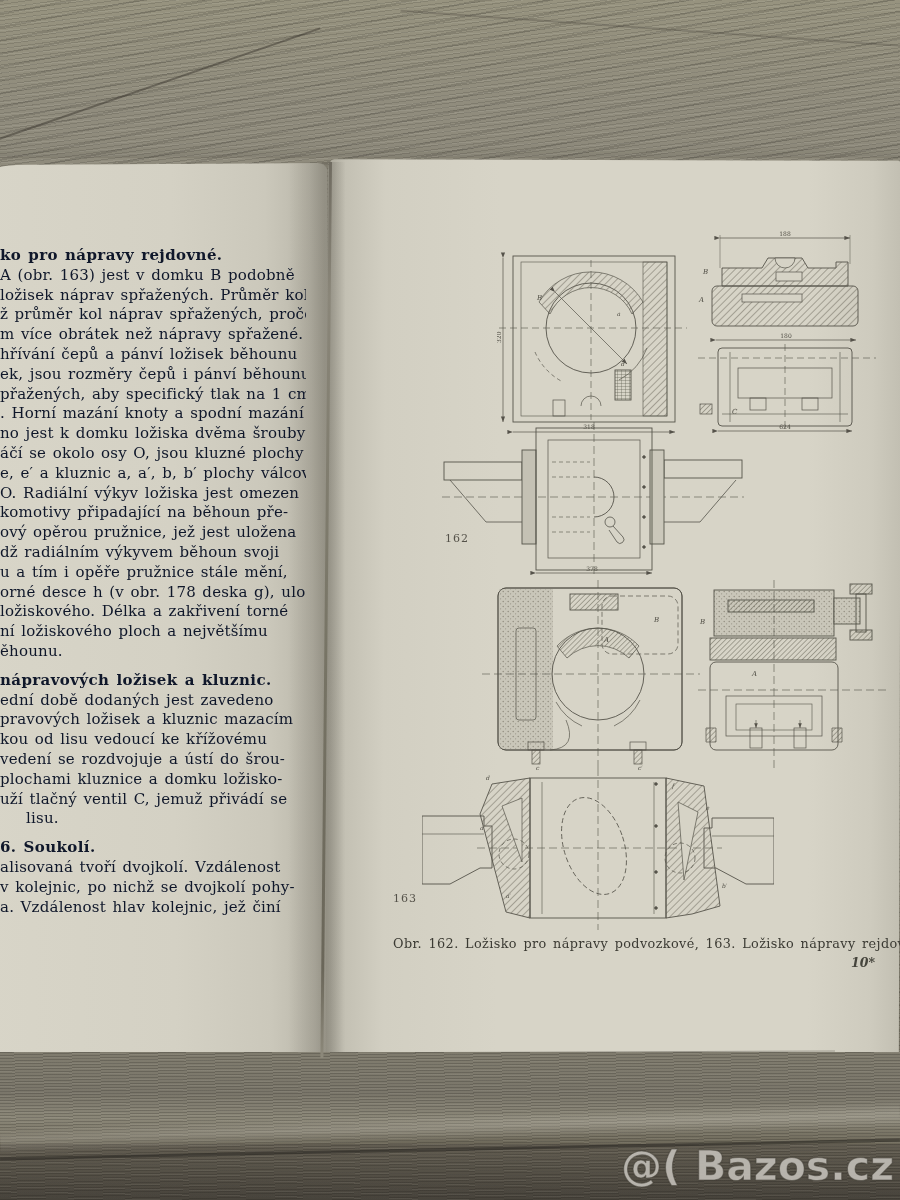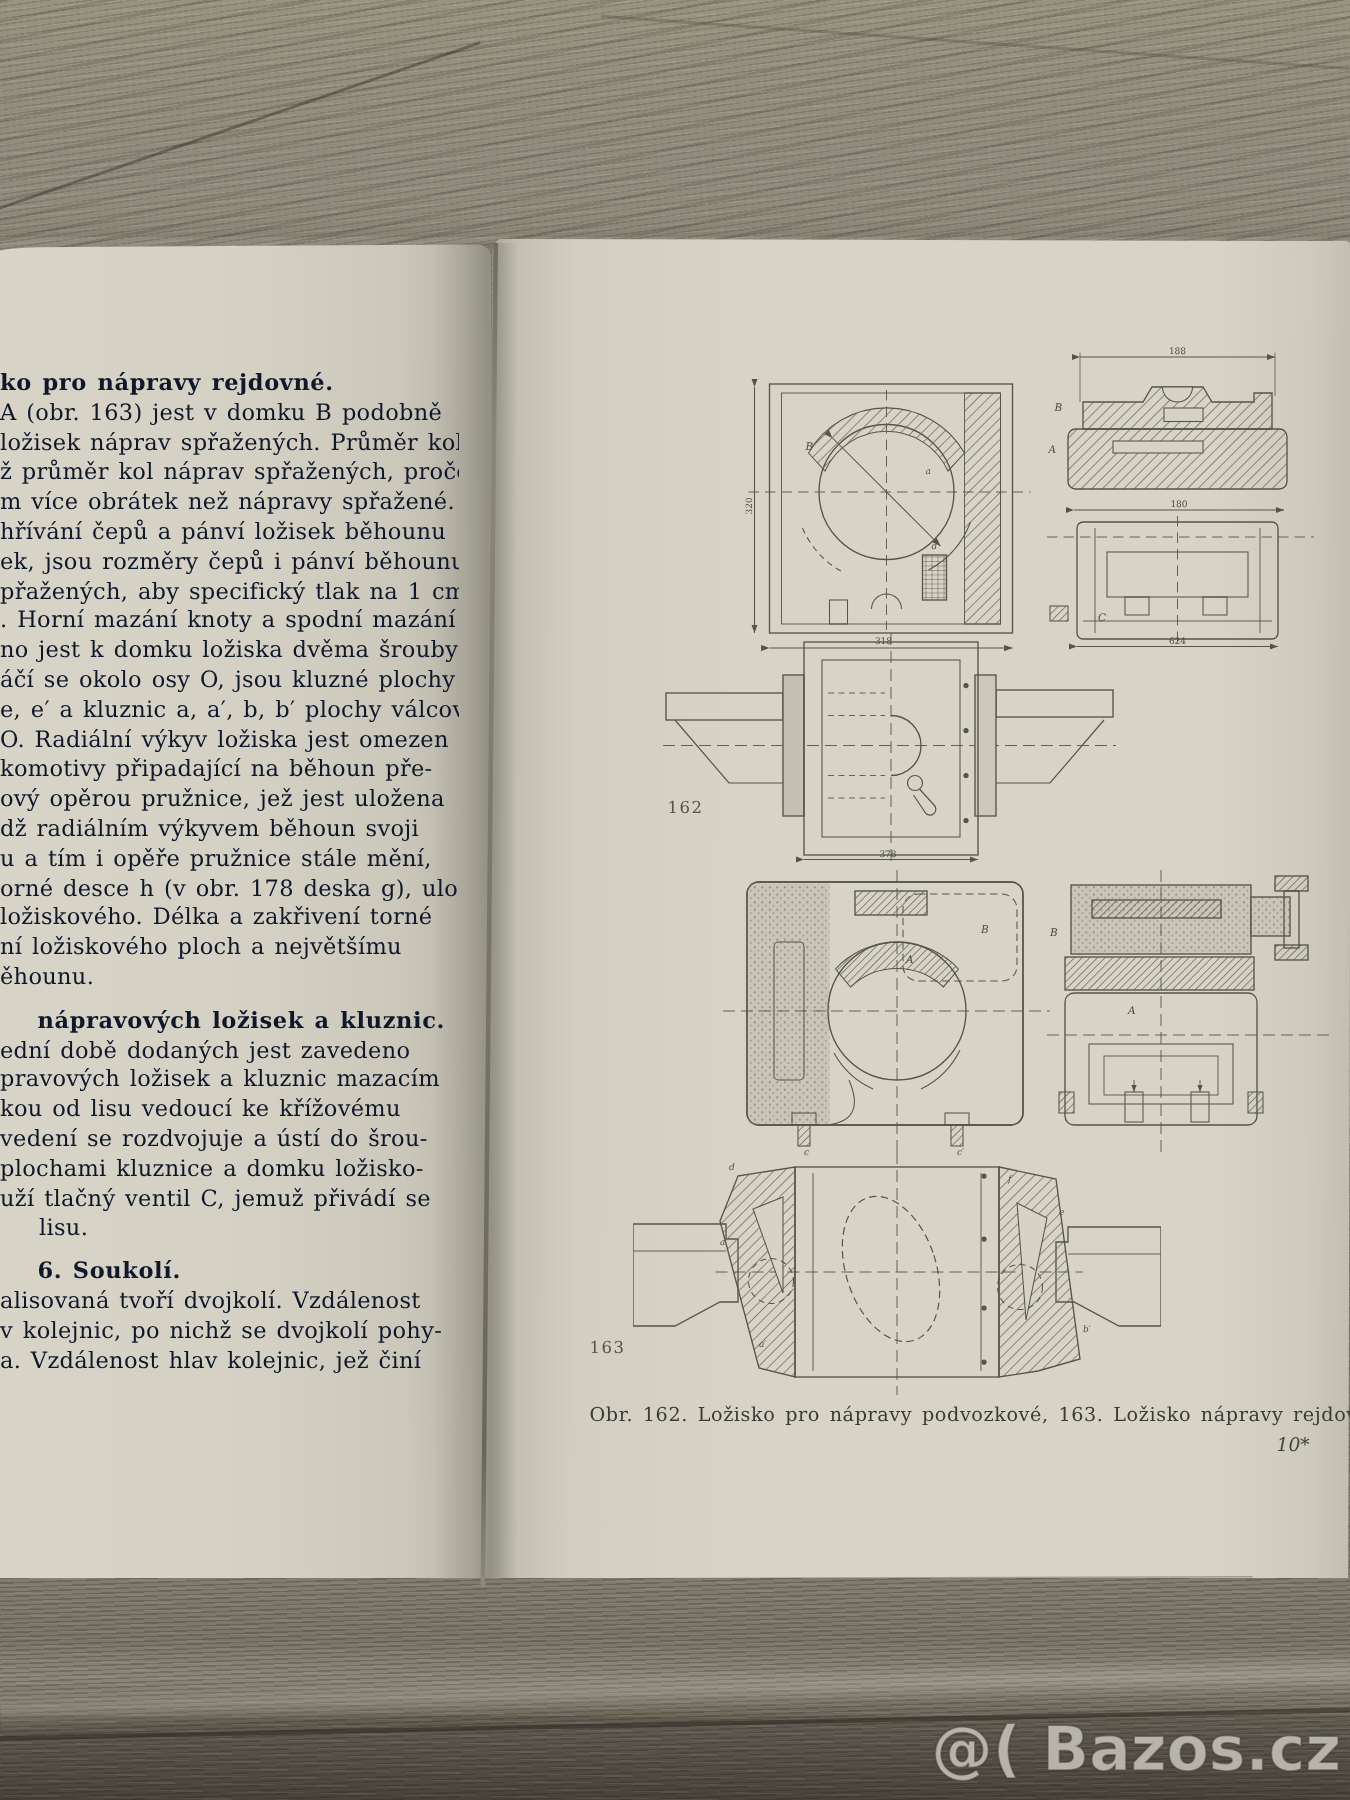--- a/index.html
+++ b/index.html
@@ -78,33 +78,33 @@
   
   .left-text{
     position:absolute;left:0;top:246px;width:306px;height:705px;z-index:4;
     overflow:hidden;color:#0f172a;font-size:15px;
   }
   .tline{
     white-space:nowrap;line-height:19.8px;height:19.8px;
     letter-spacing:0.2px;word-spacing:1.5px;
   }
   .tline.heading{font-weight:bold;letter-spacing:0.4px;}
-  .tline.gap{margin-top:9px;padding-left:25px;}
+  .tline.gap{margin-top:9px;}
   .tline.indent{padding-left:26px;}
   
   .fig{position:absolute;z-index:4;}
   .fig-num{position:absolute;z-index:4;font-size:11px;color:#55524a;letter-spacing:1px;}
   .caption{
     position:absolute;left:393px;top:936px;width:492px;z-index:4;
     font-size:12.8px;color:#3b3a33;letter-spacing:0.4px;word-spacing:2px;text-align:center;
     white-space:nowrap;
   }
   .page-note{
     position:absolute;left:851px;top:955px;z-index:4;
-    font-size:12.5px;font-style:italic;font-weight:normal;color:#45443c;
+    font-size:12.5px;font-style:italic;font-weight:bold;color:#45443c;
   }
   svg{display:block;}
   svg text{font-family:"DejaVu Serif",serif;fill:#4e4c43;}
   
   .watermark{
     position:absolute;right:6px;bottom:10px;z-index:5;
     font-family:"DejaVu Sans",sans-serif;font-weight:bold;font-size:41px;letter-spacing:0px;
     color:rgba(198,195,188,0.88);
     -webkit-text-stroke:1px rgba(72,69,61,0.55);
     text-shadow:0 0 2px rgba(60,57,50,0.4);

